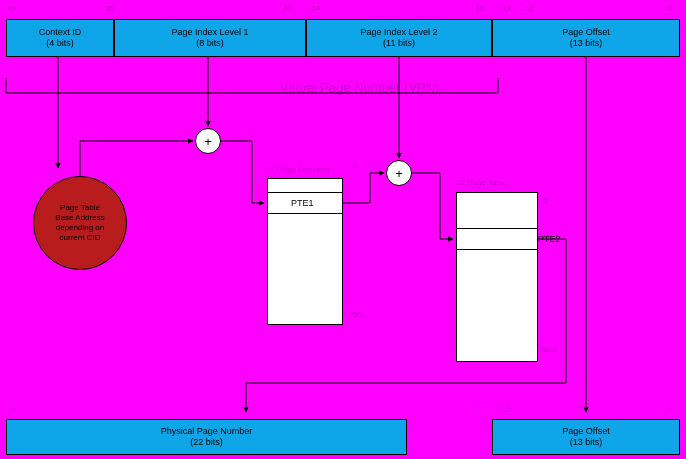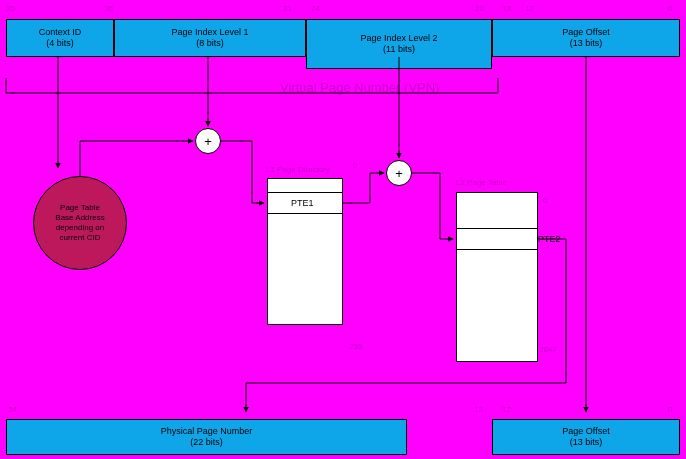--- a/index.html
+++ b/index.html
@@ -37,21 +37,21 @@
     box-sizing: border-box;
   }
   .lbl-dim {
     position: absolute;
     font-size: 8px;
     color: #cc00cc;
     white-space: nowrap;
   }
   .ellipse {
     position: absolute;
-    background: #be185d;
+    background: #b91c1c;
     border: 1px solid #000000;
     border-radius: 50%;
     box-sizing: border-box;
     display: flex;
     align-items: center;
     justify-content: center;
     text-align: center;
     font-size: 8px;
     line-height: 10px;
     color: #000000;
@@ -114,21 +114,21 @@
   <div class="lbl-dim" style="left:668px; top:4px;">0</div>
 
   <div class="box" style="left:6px; top:19px; width:108px; height:38px;">
     <div>Context ID</div>
     <div>(4 bits)</div>
   </div>
   <div class="box" style="left:114px; top:19px; width:192px; height:38px;">
     <div>Page Index Level 1</div>
     <div>(8 bits)</div>
   </div>
-  <div class="box" style="left:306px; top:19px; width:186px; height:50px;">
+  <div class="box" style="left:306px; top:19px; width:186px; height:38px;">
     <div>Page Index Level 2</div>
     <div>(11 bits)</div>
   </div>
   <div class="box" style="left:492px; top:19px; width:188px; height:38px;">
     <div>Page Offset</div>
     <div>(13 bits)</div>
   </div>
 
   <div class="vpn-label" style="left:243px; top:80px;">Virtual Page Number (VPN)</div>
 
@@ -144,21 +144,21 @@
   </div>
   <div class="adder" style="left:386px; top:160px;">
     <span>+</span>
   </div>
 
   <div class="plain-box" style="left:267px; top:178px; width:76px; height:147px;"></div>
   <div class="plain-box" style="left:267px; top:192px; width:76px; height:22px;"></div>
   <div class="pte-label" style="left:291px; top:198px;">PTE1</div>
   <div class="tbl-title" style="left:266px; top:165px;">L1 Page Directory</div>
   <div class="lbl-dim" style="left:353px; top:161px;">0</div>
-  <div class="lbl-dim" style="left:349px; top:310px;margin-top:32px;">255</div>
+  <div class="lbl-dim" style="left:349px; top:310px;">255</div>
 
   <div class="plain-box" style="left:456px; top:192px; width:82px; height:170px;"></div>
   <div class="plain-box" style="left:456px; top:228px; width:82px; height:22px;"></div>
   <div class="pte-label" style="left:500px; top:234px;padding-left:38px;">PTE2</div>
   <div class="tbl-title" style="left:456px; top:178px;">L2 Page Table</div>
   <div class="lbl-dim" style="left:543px; top:196px;">0</div>
   <div class="lbl-dim" style="left:539px; top:345px;">2047</div>
 
   <div class="lbl-dim" style="left:8px; top:405px;">34</div>
   <div class="lbl-dim" style="left:474px; top:405px;">13</div>

